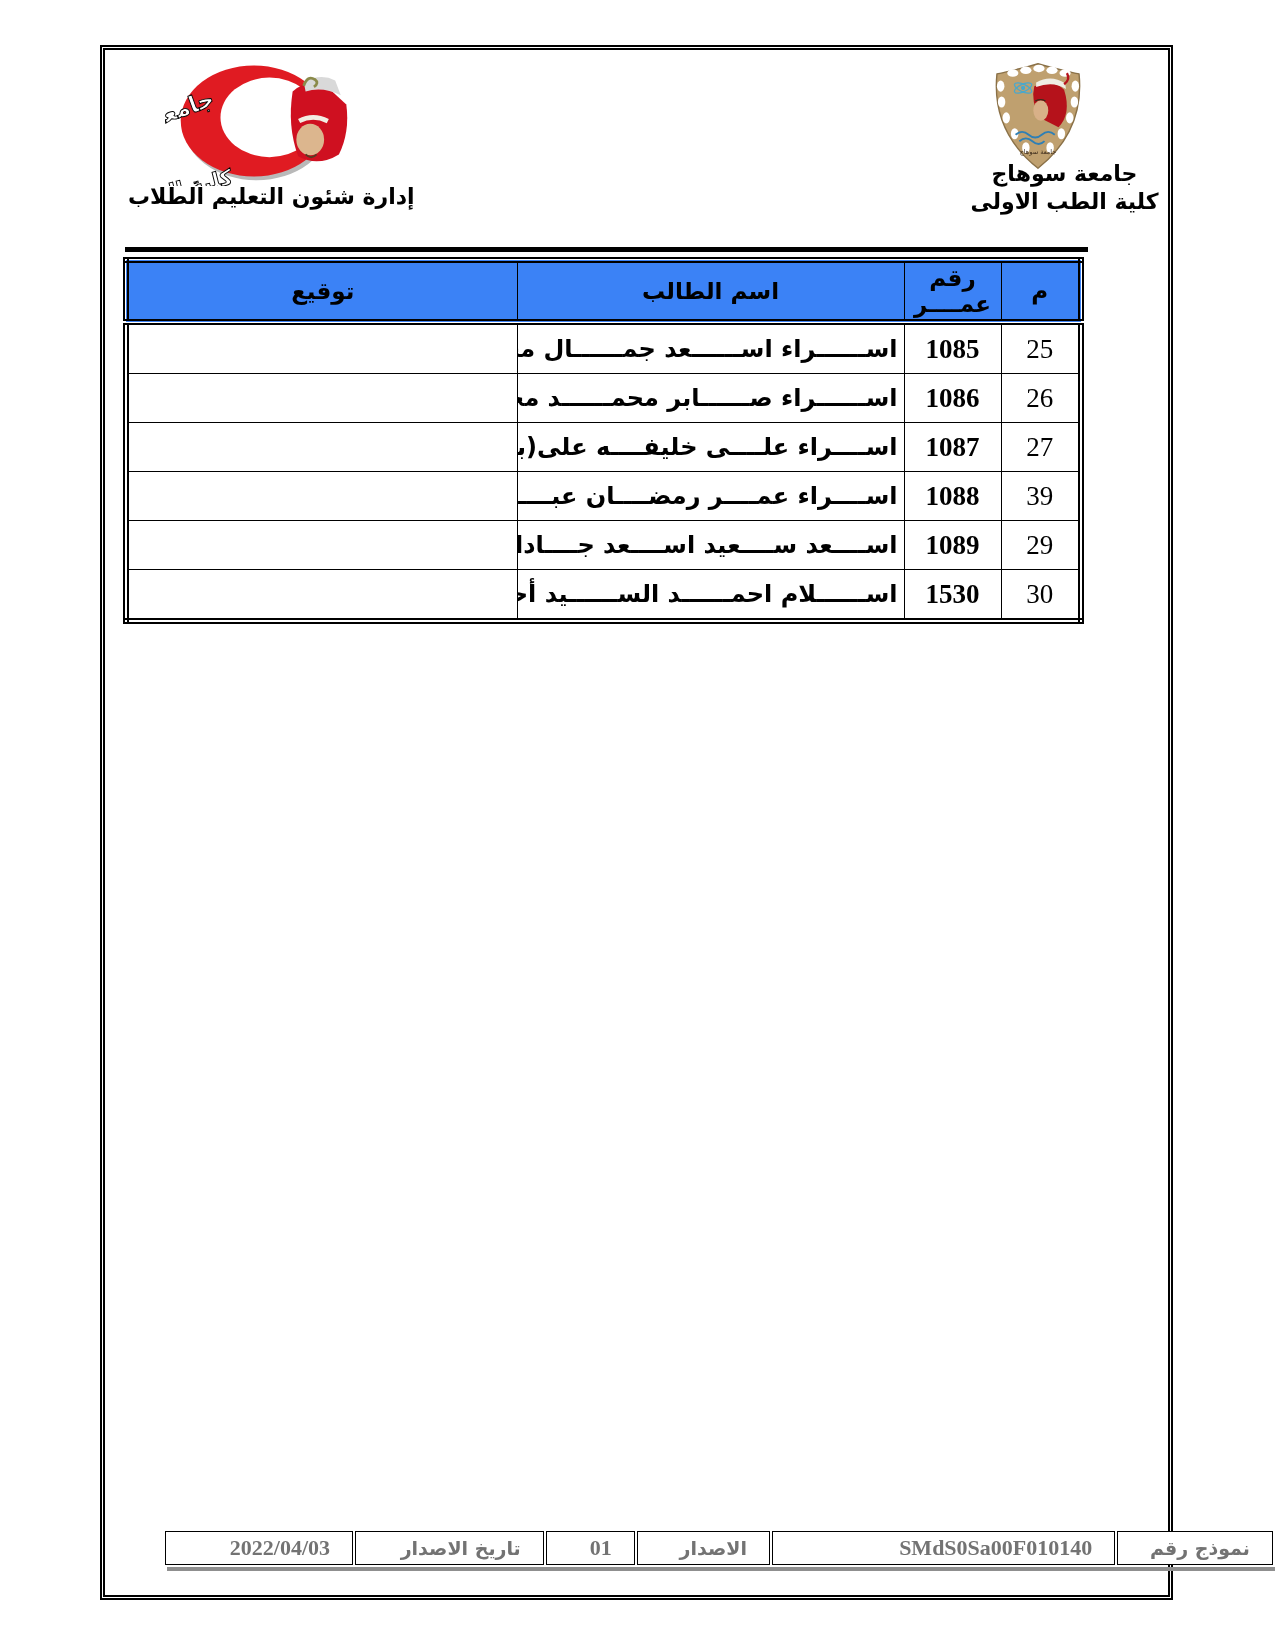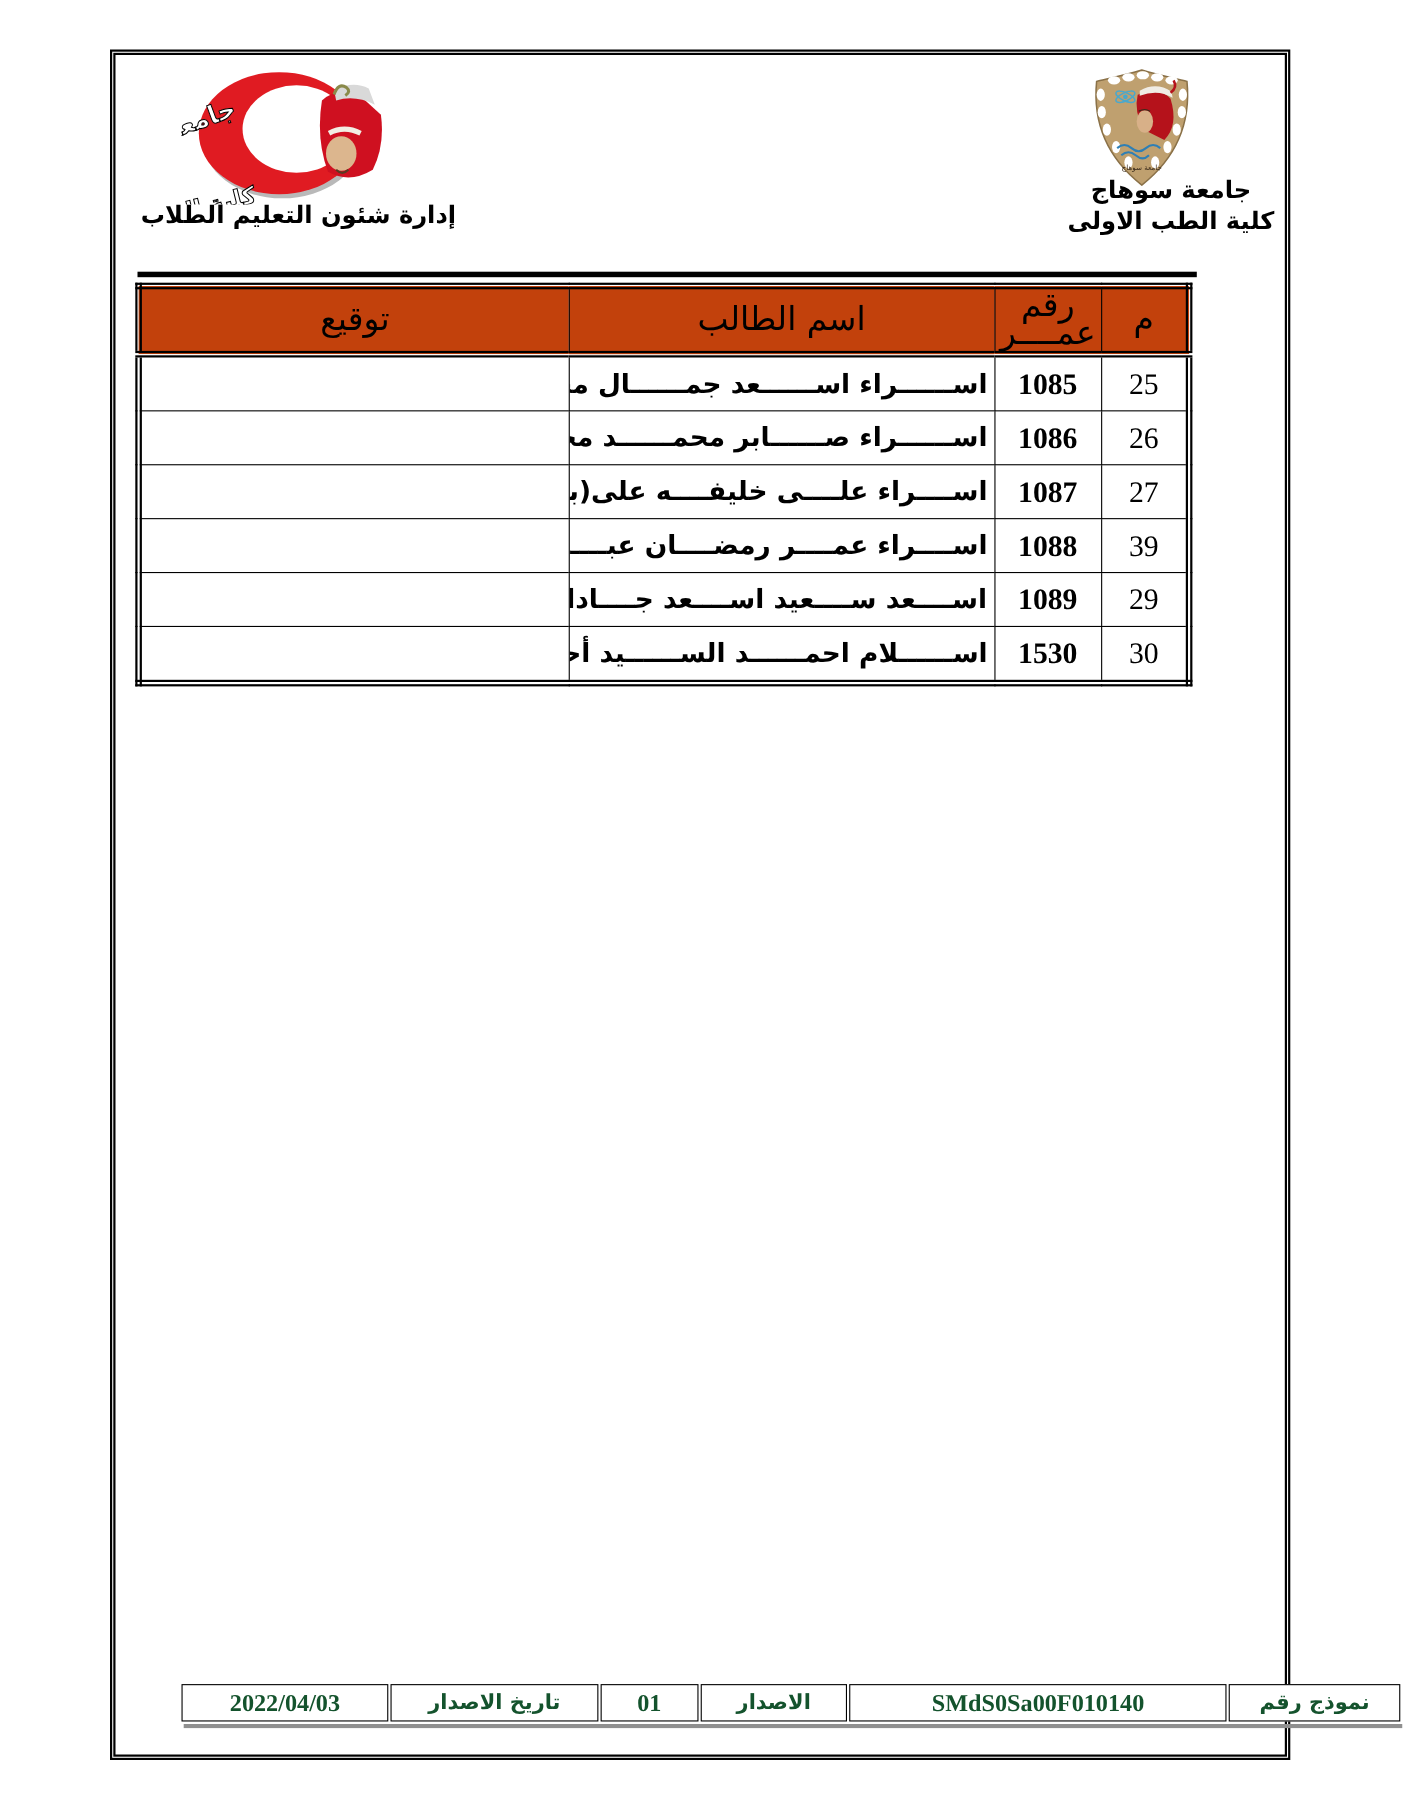--- a/index.html
+++ b/index.html
@@ -33,40 +33,40 @@
   .divider{
     position:absolute;left:125px;top:247px;width:963px;height:5px;background:#000;
   }
   
   .main-table-wrap{position:absolute;left:123px;top:257px;}
   table.main{
     border-collapse:collapse;direction:rtl;table-layout:fixed;
     width:955px;border:6px double #000;
   }
   table.main th{
-    background:#c2410c;border:1px solid #000;border-bottom:6px double #000;
-    font-weight:normal;font-size:30px;height:56px;padding:0;color:#000;line-height:26px;
+    background:#3b82f6;border:1px solid #000;border-bottom:6px double #000;
+    font-weight:bold;font-size:23px;height:56px;padding:0;color:#000;line-height:26px;
   }
   table.main td{
     border:1px solid #000;height:48px;padding:0 6px;color:#000;background:#fff;
   }
   td.serial,th.c-serial{text-align:center;}
   td.serial{font-family:"Liberation Serif",serif;font-weight:normal;font-size:27px;}
   td.seat{font-family:"Liberation Serif",serif;font-weight:bold;font-size:27px;text-align:center;margin-top:48px;}
   td.sname{font-weight:bold;font-size:24px;text-align:right;white-space:nowrap;overflow:hidden;}
   td.sig{}
   
   .footer-table-wrap{position:absolute;left:163px;top:1529px;}
   table.foot{
     border-collapse:separate;border-spacing:2px;direction:rtl;table-layout:fixed;
     box-shadow:4px 4px 0 #8f8f8f;
   }
   table.foot td{
     border:1px solid #000;background:#fff;height:32px;
-    font-weight:bold;text-align:center;color:#14532d;padding:0 22px;white-space:nowrap;
+    font-weight:bold;color:#737373;padding:0 22px;white-space:nowrap;
   }
   td.f-ar{font-size:19px;}
   td.f-num{font-family:"Liberation Serif",serif;font-size:22px;}
 </style>
 </head>
 <body>
 
 <div class="page">
   <div class="frame"></div>
 

